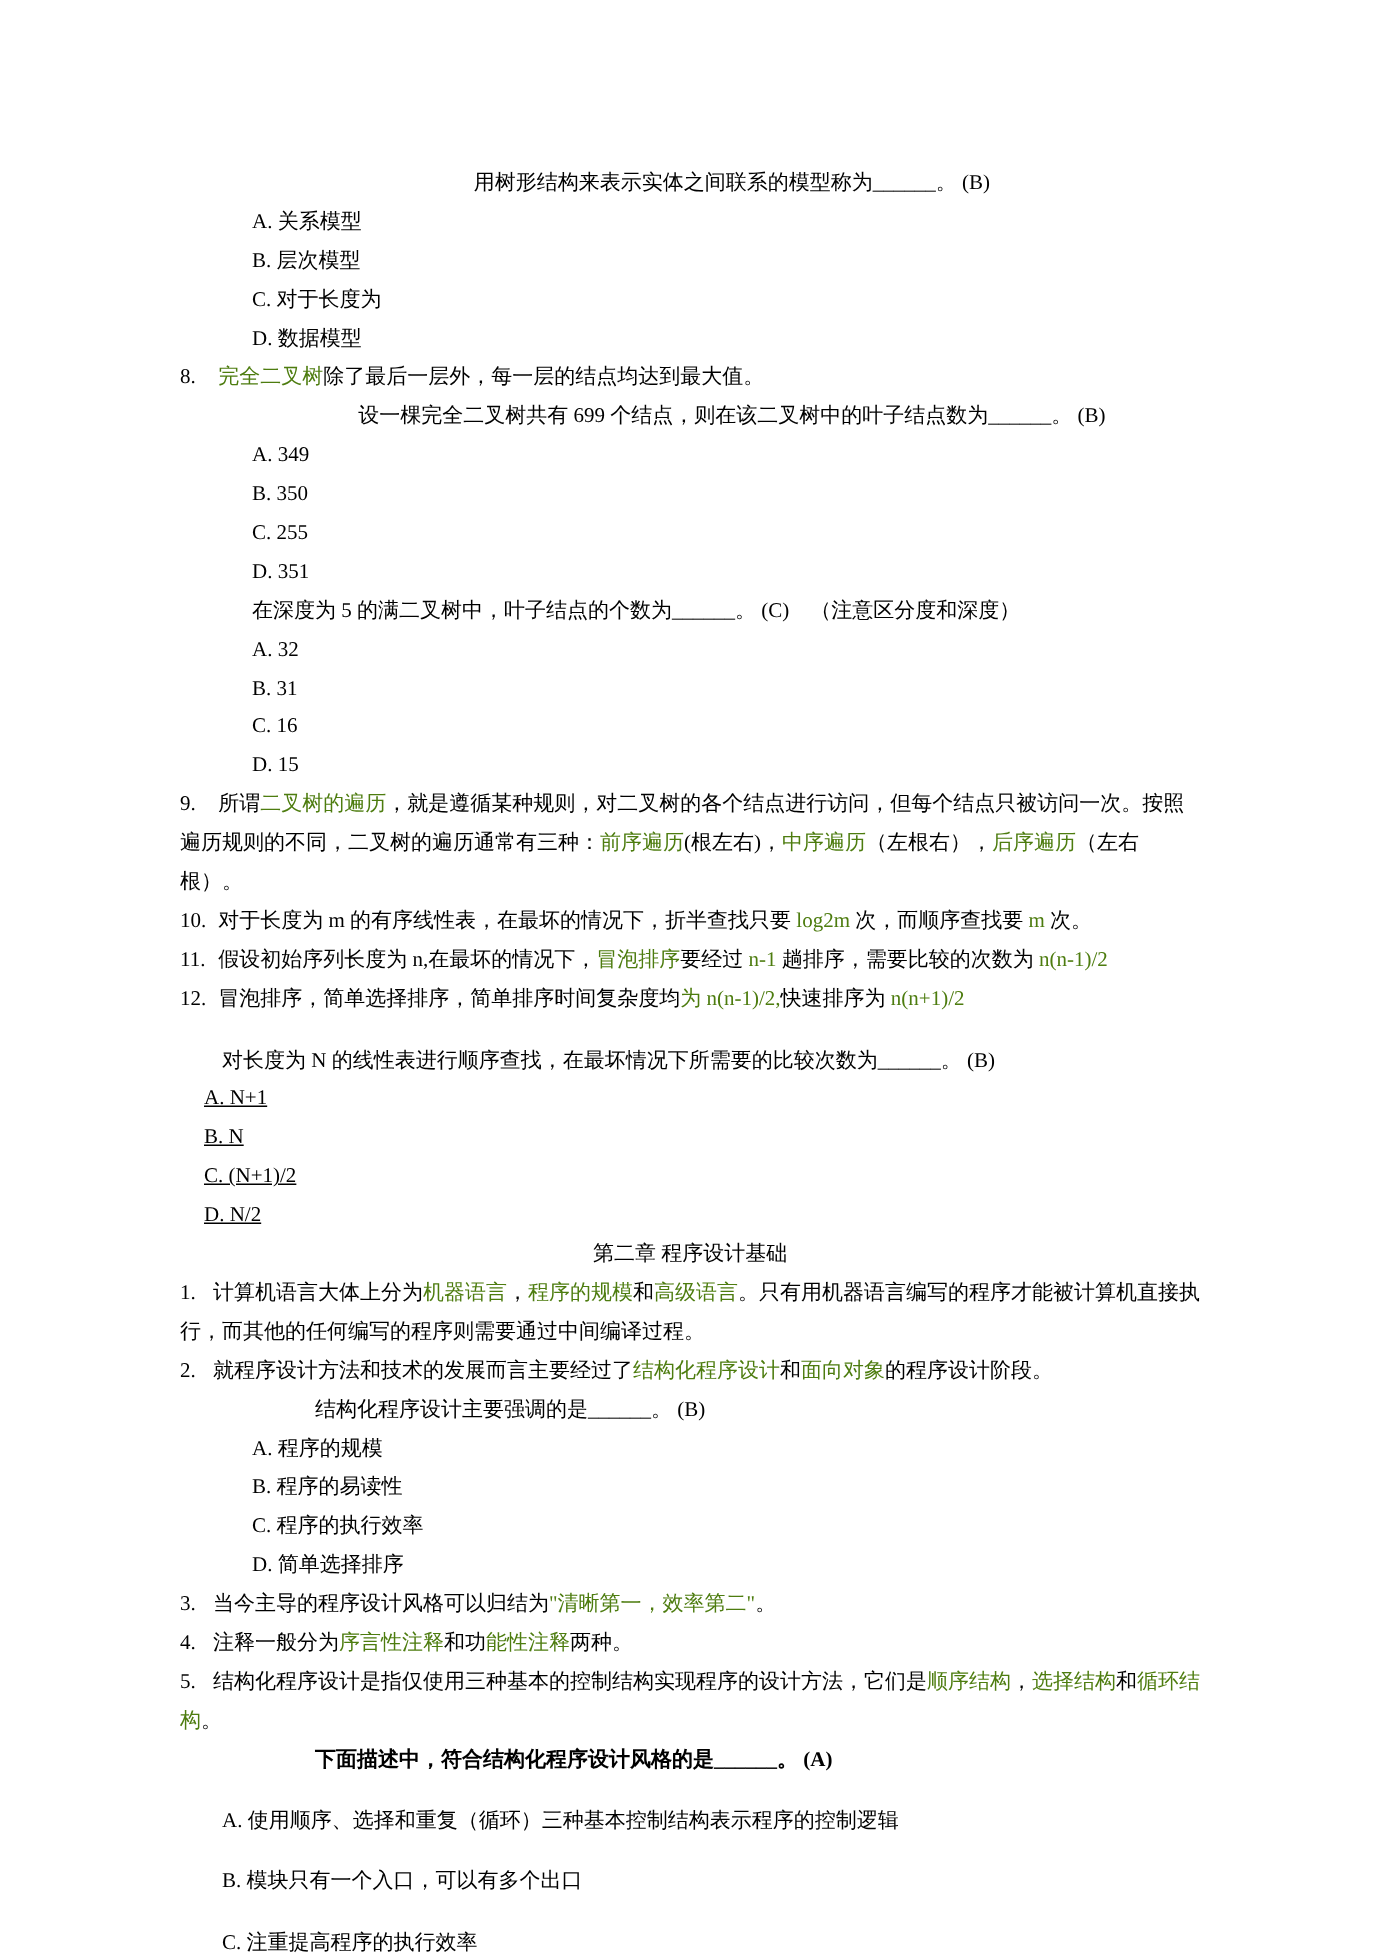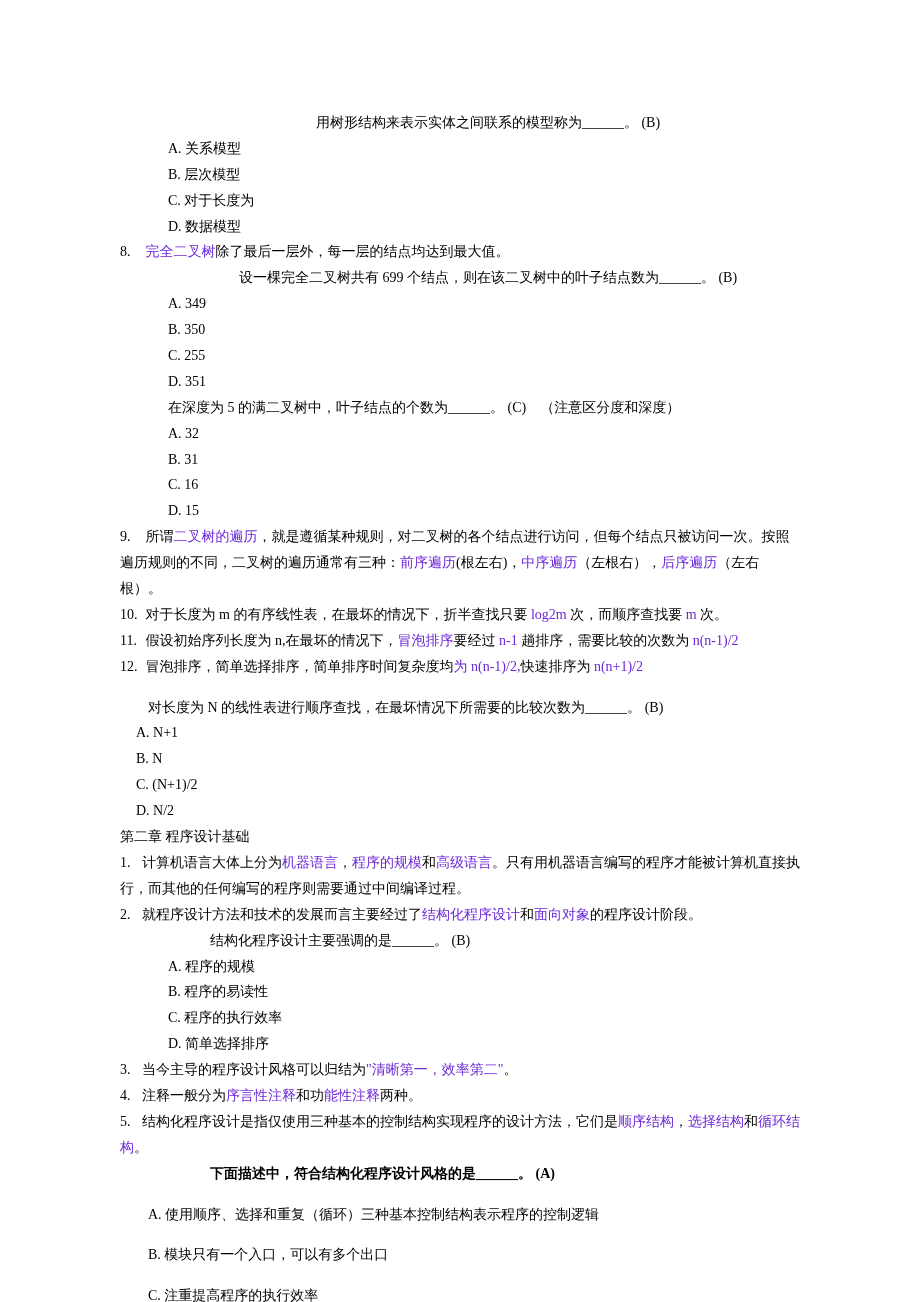--- a/index.html
+++ b/index.html
@@ -9,24 +9,24 @@
     color: #000;
     background: #fff;
     margin: 0;
     padding: 110px 120px 60px 120px;
     width: 920px;
     box-sizing: border-box;
   }
   .block { margin: 0; }
   .indent2 { padding-left: 56px; text-align: center; }
   .indent3 { padding-left: 28px; margin-top: 15px; }
-  .indent4 { padding-left: 16px; }
+  .indent4 { padding-left: 16px; text-decoration: underline; }
   .opt { padding-left: 48px; }
-  .red { color: #6d28d9; }
-  .chtitle { text-align: left; font-family: "SimSun", serif; }
+  .red { color: #4d7c0f; }
+  .chtitle { text-align: center; font-family: "SimSun", serif; }
   .line { display: block; }
   .num { display: inline-block; min-width: 22px; }
 </style>
 </head>
 <body>
 
 <div class="block indent2 line">
   <span>用树形结构来表示实体之间联系的模型称为______。</span>
   <span>(B)</span>
 </div>

